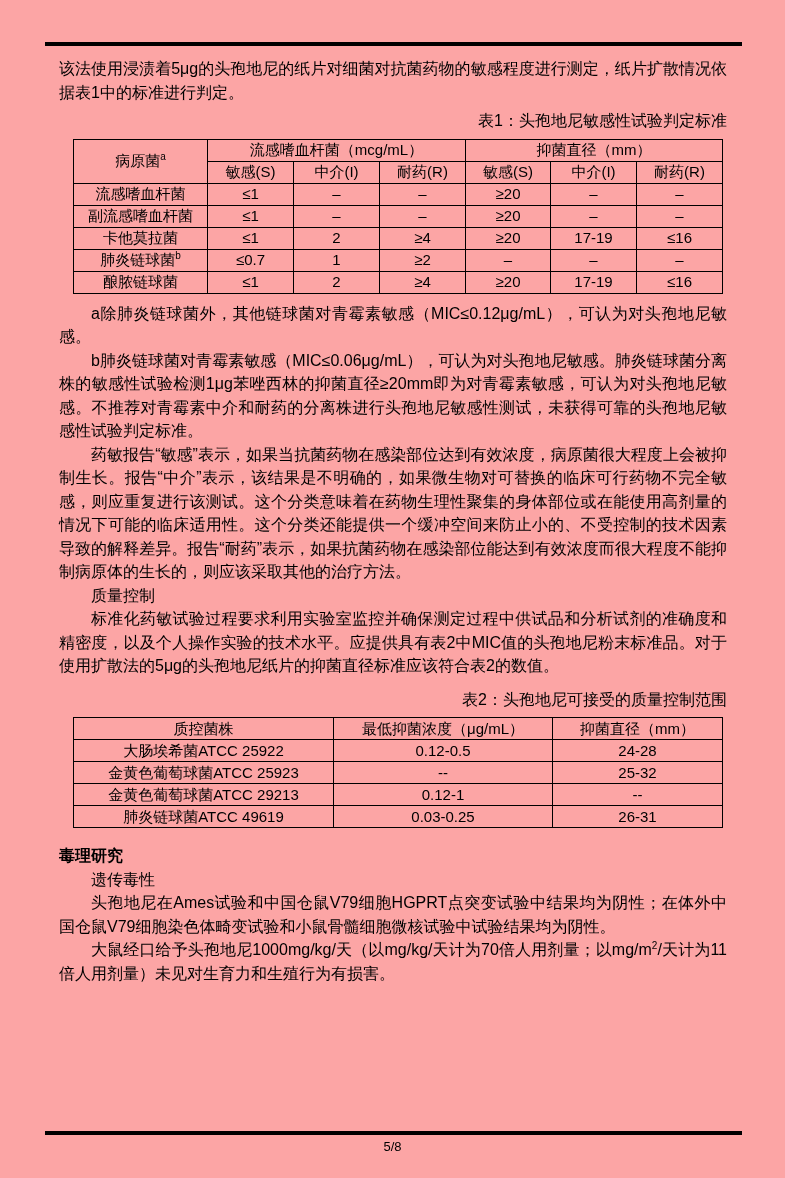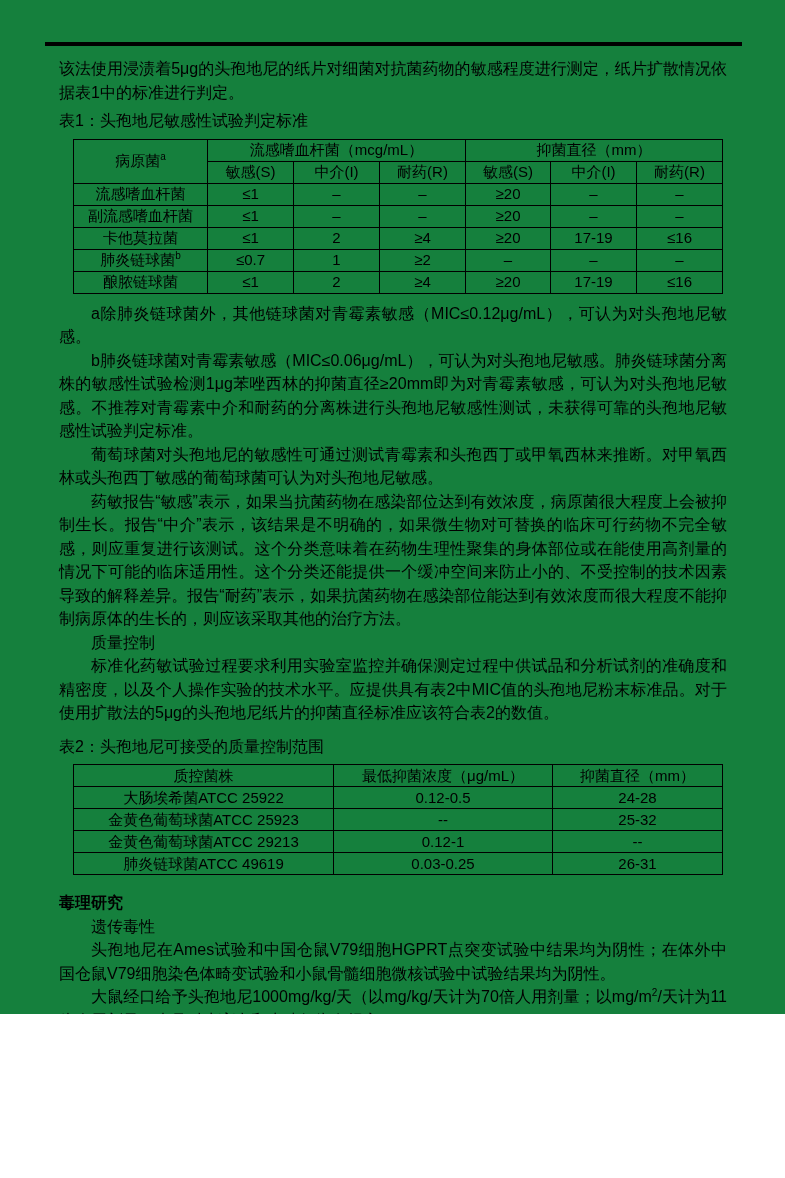--- a/index.html
+++ b/index.html
@@ -1,21 +1,21 @@
 <!DOCTYPE html>
 <html><head>
 <meta charset="utf-8">
 <style>
   * { box-sizing: border-box; }
   html, body { margin: 0; padding: 0; background: #ffffff; }
   .page {
     position: relative;
     width: 785px;
-    height: 1014px;
-    background: #15803d;
+    height: 1178px;
+    background: #fca5a5;
     color: #000000;
     font-family: "Liberation Sans", "DejaVu Sans", sans-serif;
     overflow: hidden;
   }
   .rule {
     position: absolute;
     left: 45px;
     width: 697px;
     height: 4px;
     background: #000000;
@@ -36,21 +36,21 @@
     top: 57px;
     left: 59px;
     width: 668px;
     font-size: 16px;
     line-height: 23.5px;
     text-align: justify;
   }
   p.para { margin: 0; }
   p.indent { text-indent: 2em; }
   p.caption {
-    text-align: left;
+    text-align: right;
     text-indent: 0;
     margin: 5px 0 4px 0;
   }
   p.caption2 { margin: 10px 0 4px 0; }
   table {
     border-collapse: collapse;
     table-layout: fixed;
     font-size: 15px;
     width: 649px;
   }
@@ -156,21 +156,20 @@
           <td>≥4</td>
           <td>≥20</td>
           <td>17-19</td>
           <td>≤16</td>
         </tr>
       </tbody>
     </table>
 
     <p class="para indent">a除肺炎链球菌外，其他链球菌对青霉素敏感（MIC≤0.12μg/mL），可认为对头孢地尼敏感。</p>
     <p class="para indent">b肺炎链球菌对青霉素敏感（MIC≤0.06μg/mL），可认为对头孢地尼敏感。肺炎链球菌分离株的敏感性试验检测1μg苯唑西林的抑菌直径≥20mm即为对青霉素敏感，可认为对头孢地尼敏感。不推荐对青霉素中介和耐药的分离株进行头孢地尼敏感性测试，未获得可靠的头孢地尼敏感性试验判定标准。</p>
-    <p class="para indent">葡萄球菌对头孢地尼的敏感性可通过测试青霉素和头孢西丁或甲氧西林来推断。对甲氧西林或头孢西丁敏感的葡萄球菌可认为对头孢地尼敏感。</p>
     <p class="para indent">药敏报告“敏感”表示，如果当抗菌药物在感染部位达到有效浓度，病原菌很大程度上会被抑制生长。报告“中介”表示，该结果是不明确的，如果微生物对可替换的临床可行药物不完全敏感，则应重复进行该测试。这个分类意味着在药物生理性聚集的身体部位或在能使用高剂量的情况下可能的临床适用性。这个分类还能提供一个缓冲空间来防止小的、不受控制的技术因素导致的解释差异。报告“耐药”表示，如果抗菌药物在感染部位能达到有效浓度而很大程度不能抑制病原体的生长的，则应该采取其他的治疗方法。</p>
     <p class="para indent">质量控制</p>
     <p class="para indent">标准化药敏试验过程要求利用实验室监控并确保测定过程中供试品和分析试剂的准确度和精密度，以及个人操作实验的技术水平。应提供具有表2中MIC值的头孢地尼粉末标准品。对于使用扩散法的5μg的头孢地尼纸片的抑菌直径标准应该符合表2的数值。</p>
 
     <p class="caption caption2">表2：头孢地尼可接受的质量控制范围</p>
 
     <table class="t2">
       <colgroup>
         <col style="width:260px">
           <col style="width:219px">

